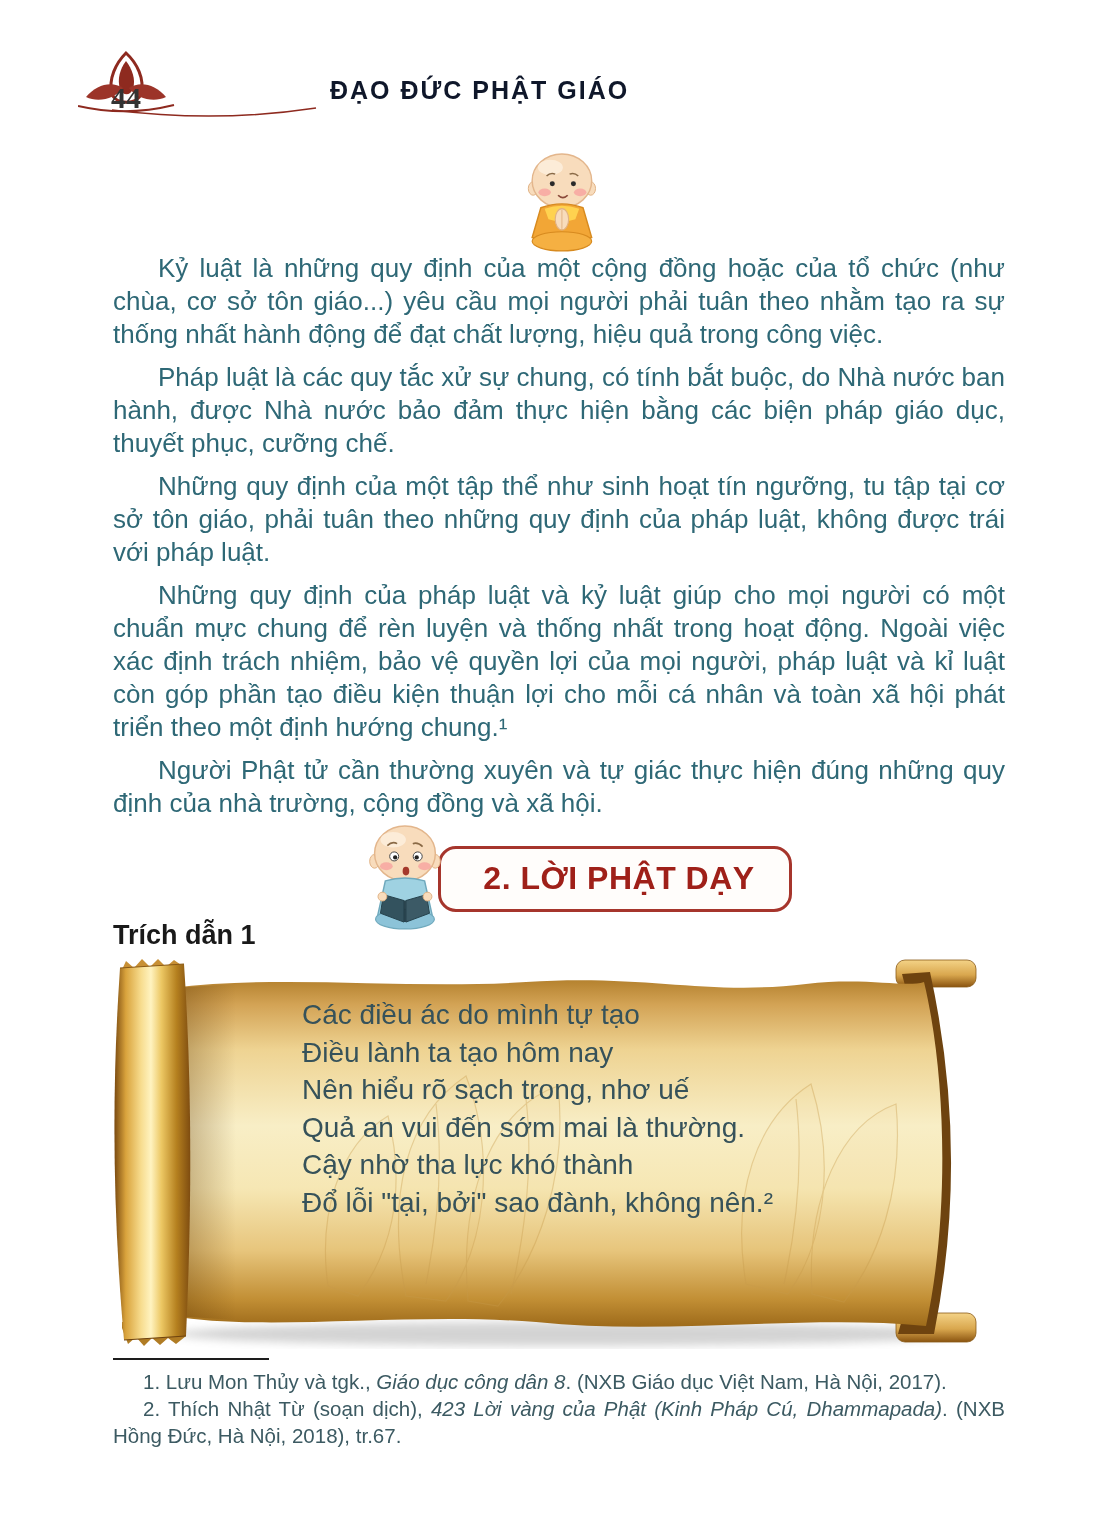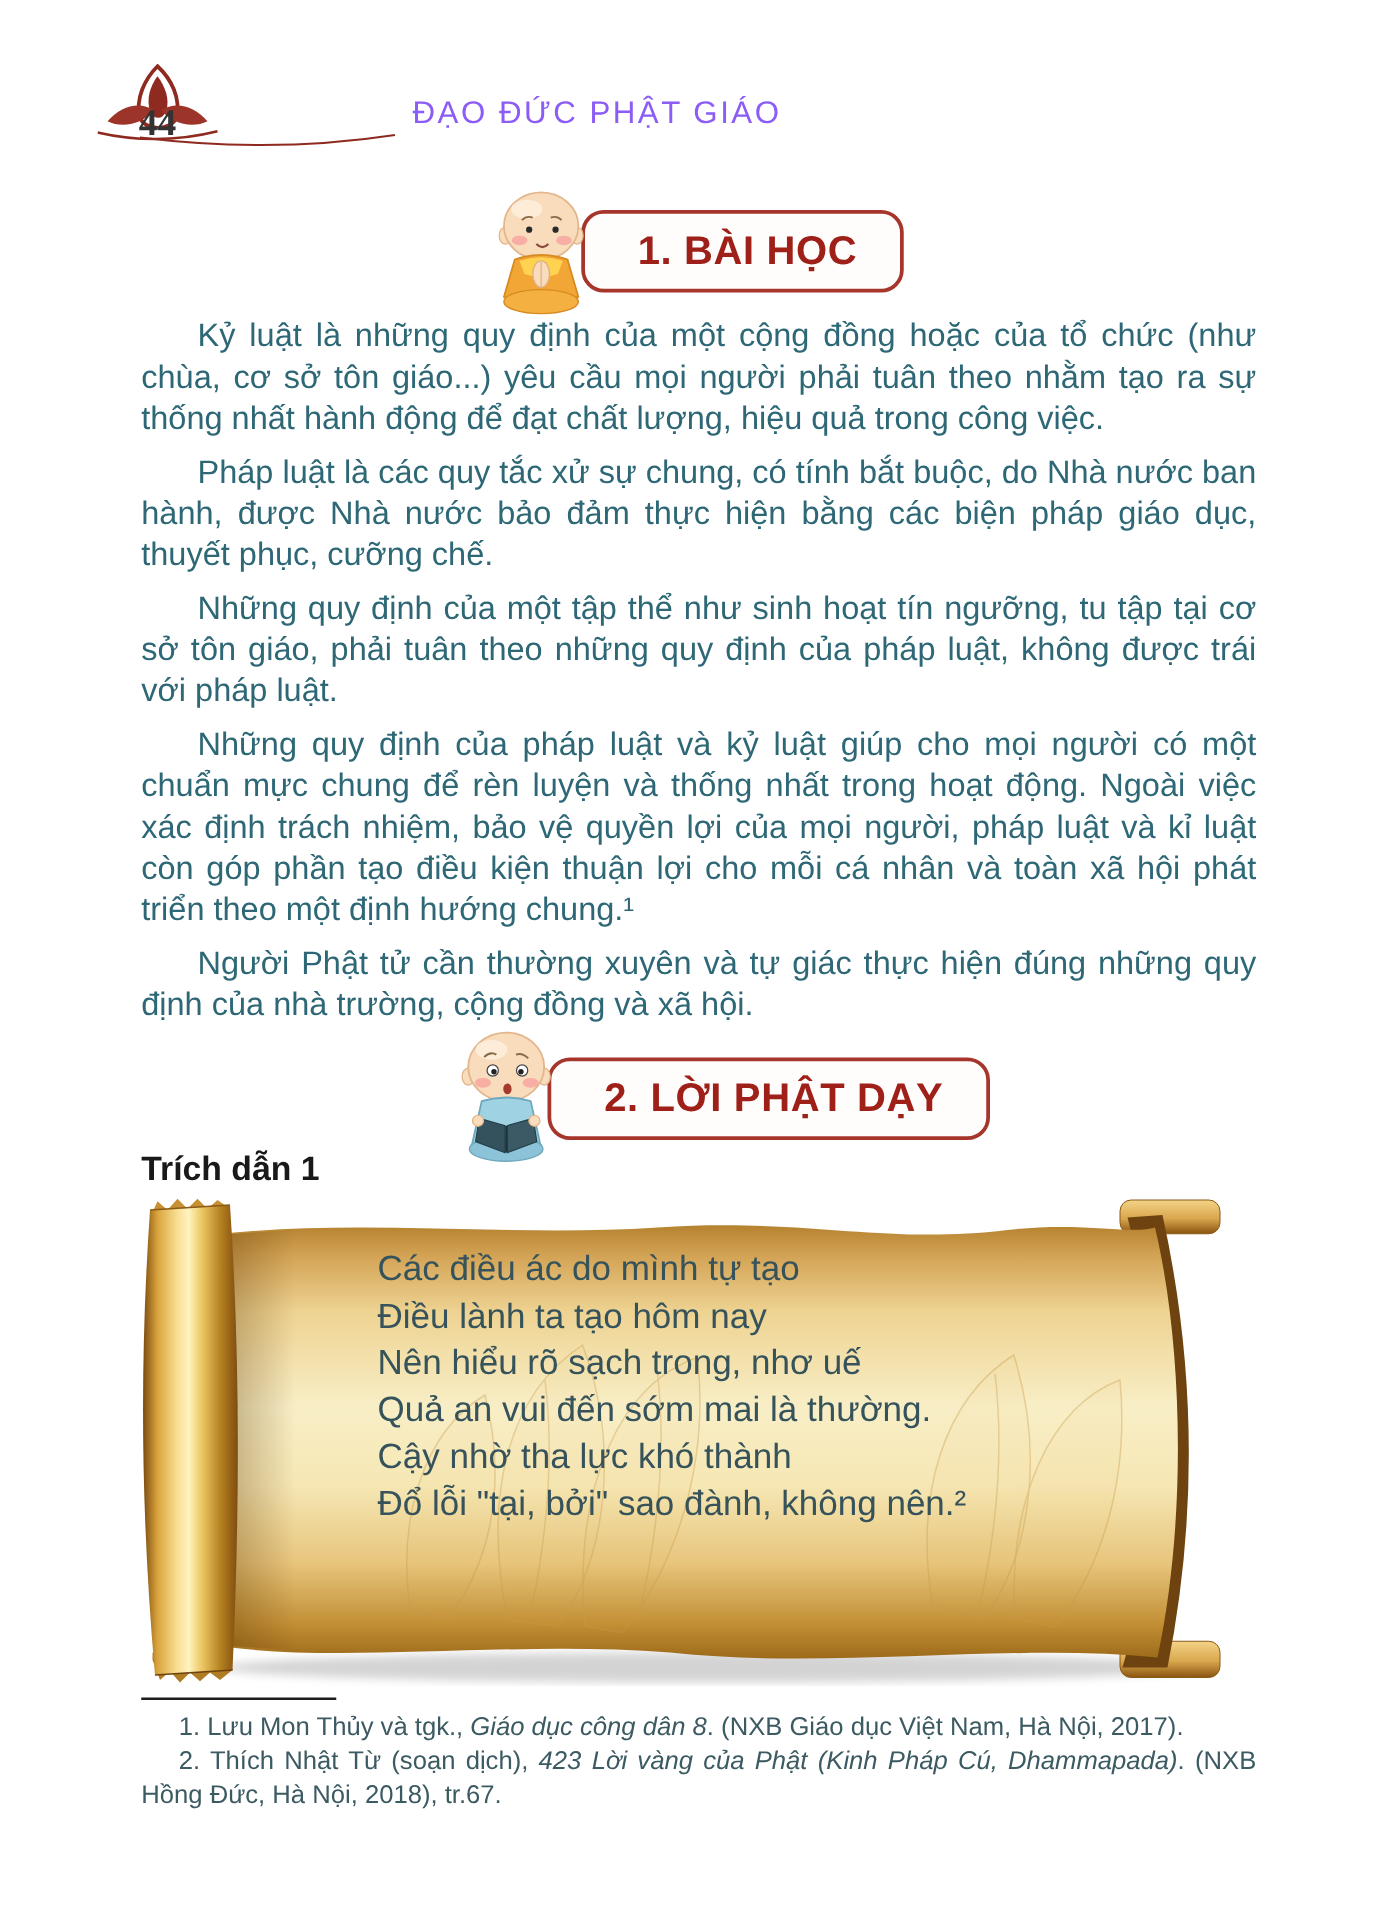--- a/index.html
+++ b/index.html
@@ -4,22 +4,22 @@
 <style>
   html,body{margin:0;padding:0;background:#ffffff;}
   .page{
     position:relative;width:1106px;height:1531px;background:#ffffff;
     font-family:"Liberation Sans",sans-serif;overflow:hidden;
   }
   
   .header{position:absolute;top:50px;left:78px;height:70px;}
   .logo{position:absolute;top:0;left:0;}
   .book-title{
-    position:absolute;left:252px;top:26px;font-size:25px;color:#8b5cf6;
-    letter-spacing:2px;white-space:nowrap;font-weight:400;
+    position:absolute;left:252px;top:26px;font-size:25px;color:#0f172a;
+    letter-spacing:2px;white-space:nowrap;font-weight:700;
   }
   
   .badge-row{position:absolute;left:0;width:100%;display:flex;justify-content:center;align-items:flex-end;}
   .badge-row-1{top:148px;height:100px;}
   .badge-row-2{top:826px;height:100px;padding-left:20px;}
   .monk{position:relative;z-index:2;margin-right:-14px;margin-bottom:-6px;}
   .badge{
     position:relative;z-index:1;border:3.5px solid #a6352c;border-radius:18px;
     background:#fffdfb;color:#9f2019;font-weight:bold;font-size:32px;
     padding:11px 34px 12px 42px;letter-spacing:.5px;white-space:nowrap;margin-bottom:14px;
@@ -84,21 +84,20 @@
       <circle cx="64" cy="37" r="2.6" fill="#2a2a2a"></circle>
       <ellipse cx="34" cy="46" rx="6.5" ry="4" fill="#f7a9a2" opacity="0.9"></ellipse>
       <ellipse cx="71" cy="46" rx="6.5" ry="4" fill="#f7a9a2" opacity="0.9"></ellipse>
       <path d="M48,49 q5,5 10,0" fill="none" stroke="#8a4a3a" stroke-width="1.8"></path>
       <path d="M30,62 Q52,54 74,62 L83,93 Q52,104 21,93 Z" fill="#f2a636" stroke="#d78a1f" stroke-width="1.5"></path>
       <path d="M34,63 Q52,57 70,63 L66,74 Q52,79 38,74 Z" fill="#ffd24f"></path>
       <ellipse cx="52" cy="97" rx="31" ry="10" fill="#f5b042" stroke="#d78a1f" stroke-width="1.2"></ellipse>
       <ellipse cx="52" cy="74" rx="7" ry="11" fill="#f8dcbc" stroke="#e0b183" stroke-width="1.2"></ellipse>
       <line x1="52" y1="64" x2="52" y2="84" stroke="#e0b183" stroke-width="1"></line>
     </svg>
-    <div class="badge">1. BÀI HỌC</div>
   </div>
 
   <div class="lesson">
     <p>Kỷ luật là những quy định của một cộng đồng hoặc của tổ chức (như chùa, cơ sở tôn giáo...) yêu cầu mọi người phải tuân theo nhằm tạo ra sự thống nhất hành động để đạt chất lượng, hiệu quả trong công việc.</p>
     <p>Pháp luật là các quy tắc xử sự chung, có tính bắt buộc, do Nhà nước ban hành, được Nhà nước bảo đảm thực hiện bằng các biện pháp giáo dục, thuyết phục, cưỡng chế.</p>
     <p>Những quy định của một tập thể như sinh hoạt tín ngưỡng, tu tập tại cơ sở tôn giáo, phải tuân theo những quy định của pháp luật, không được trái với pháp luật.</p>
     <p>Những quy định của pháp luật và kỷ luật giúp cho mọi người có một chuẩn mực chung để rèn luyện và thống nhất trong hoạt động. Ngoài việc xác định trách nhiệm, bảo vệ quyền lợi của mọi người, pháp luật và kỉ luật còn góp phần tạo điều kiện thuận lợi cho mỗi cá nhân và toàn xã hội phát triển theo một định hướng chung.¹</p>
     <p>Người Phật tử cần thường xuyên và tự giác thực hiện đúng những quy định của nhà trường, cộng đồng và xã hội.</p>
   </div>
 

